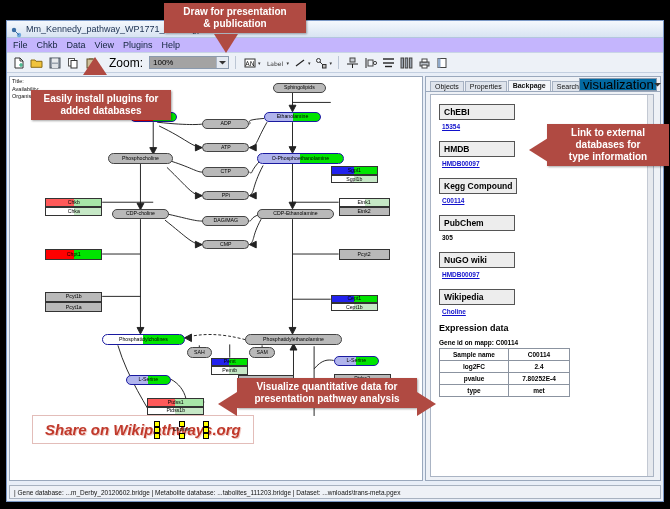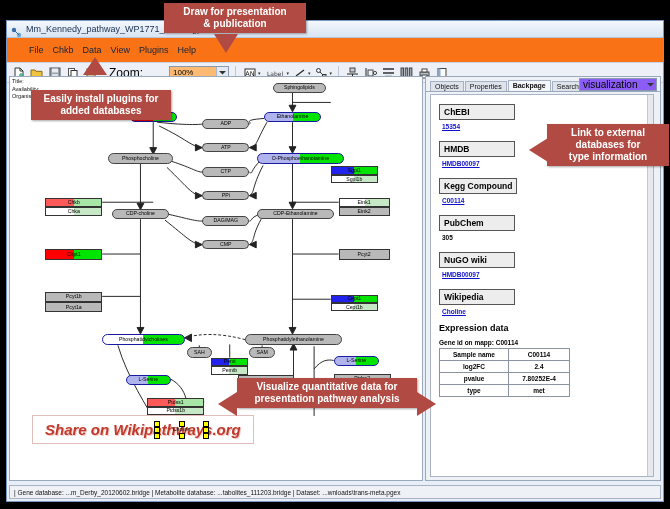--- a/index.html
+++ b/index.html
@@ -5,34 +5,34 @@
   html,body{margin:0;padding:0;background:#000;}
   body{width:670px;height:509px;overflow:hidden;font-family:"Liberation Sans",sans-serif;}
   .app{position:absolute;left:6px;top:20px;width:658px;height:482px;background:#e8eef7;border:1px solid #7a98c6;box-sizing:border-box;}
 
   
   .titlebar{height:17px;background:linear-gradient(#f4f8fd,#d8e4f2);border-bottom:1px solid #b3c6de;display:flex;align-items:center;padding:0 4px;box-sizing:border-box;}
   .tb-icon{width:11px;height:11px;margin-right:4px;flex:0 0 auto;}
   .tb-title{font-size:9px;color:#1b3050;white-space:nowrap;overflow:hidden;}
 
   
-  .menubar{height:25px;background:#f97316;border-bottom:1px solid #c9d5e6;display:flex;align-items:center;padding-left:22px;box-sizing:border-box;}
+  .menubar{height:15px;background:#c4b5fd;border-bottom:1px solid #c9d5e6;display:flex;align-items:center;padding-left:6px;box-sizing:border-box;}
   .menubar span{font-size:9px;color:#12243c;margin-right:9px;cursor:default;}
 
   
   .toolbar{height:20px;background:#edf1f7;border-bottom:1px solid #c3cfe0;display:flex;align-items:center;padding-left:4px;box-sizing:border-box;gap:3px;}
   .tbtn{width:15px;height:15px;display:flex;align-items:center;justify-content:center;flex:0 0 auto;}
   .zoomlbl{font-size:12px;color:#000;margin:0 3px 0 8px;}
-  .zoombox{width:60px;height:13px;background:#fdba74;border:1px solid #8a9aae;font-size:8px;display:flex;align-items:center;box-sizing:border-box;margin-left:20px;}
+  .zoombox{width:80px;height:13px;background:#a3a3a3;border:1px solid #8a9aae;font-size:8px;display:flex;align-items:center;box-sizing:border-box;}
   .zoombox .val{padding-left:3px;flex:1;}
   .zoombox .arw{width:11px;height:11px;display:flex;align-items:center;justify-content:center;background:#e4e9f1;border-left:1px solid #aab6c6;}
   .sep{width:1px;height:13px;background:#bcc6d4;margin:0 3px;}
   .mini-arw{font-size:5px;color:#333;margin-left:1px;}
   .tgrp{display:flex;align-items:center;}
-  .vis-select{position:absolute;right:6px;top:57px;width:78px;height:13px;background:#8b5cf6;border:1px solid #8a9aae;font-size:10px;display:flex;align-items:center;box-sizing:border-box;z-index:5;}
+  .vis-select{position:absolute;right:6px;top:57px;width:78px;height:13px;background:#0369a1;border:1px solid #8a9aae;font-size:13px;display:flex;align-items:center;box-sizing:border-box;z-index:5;}
   .vis-select .val{padding-left:3px;flex:1;}
   .vis-select .arw{width:11px;height:11px;display:flex;align-items:center;justify-content:center;}
 
   
   .main{position:absolute;left:0;top:53px;right:0;bottom:18px;display:flex;}
   .canvas-wrap{position:relative;flex:1;background:#fff;border:1px solid #9aa8bc;margin:2px 1px 2px 2px;overflow:hidden;}
   .side{width:236px;background:#eef1f6;border:1px solid #9aa8bc;margin:2px 2px 2px 1px;position:relative;box-sizing:border-box;}
 
   
   .info{position:absolute;left:2px;top:1px;font-size:5.5px;line-height:7.5px;color:#111;}

